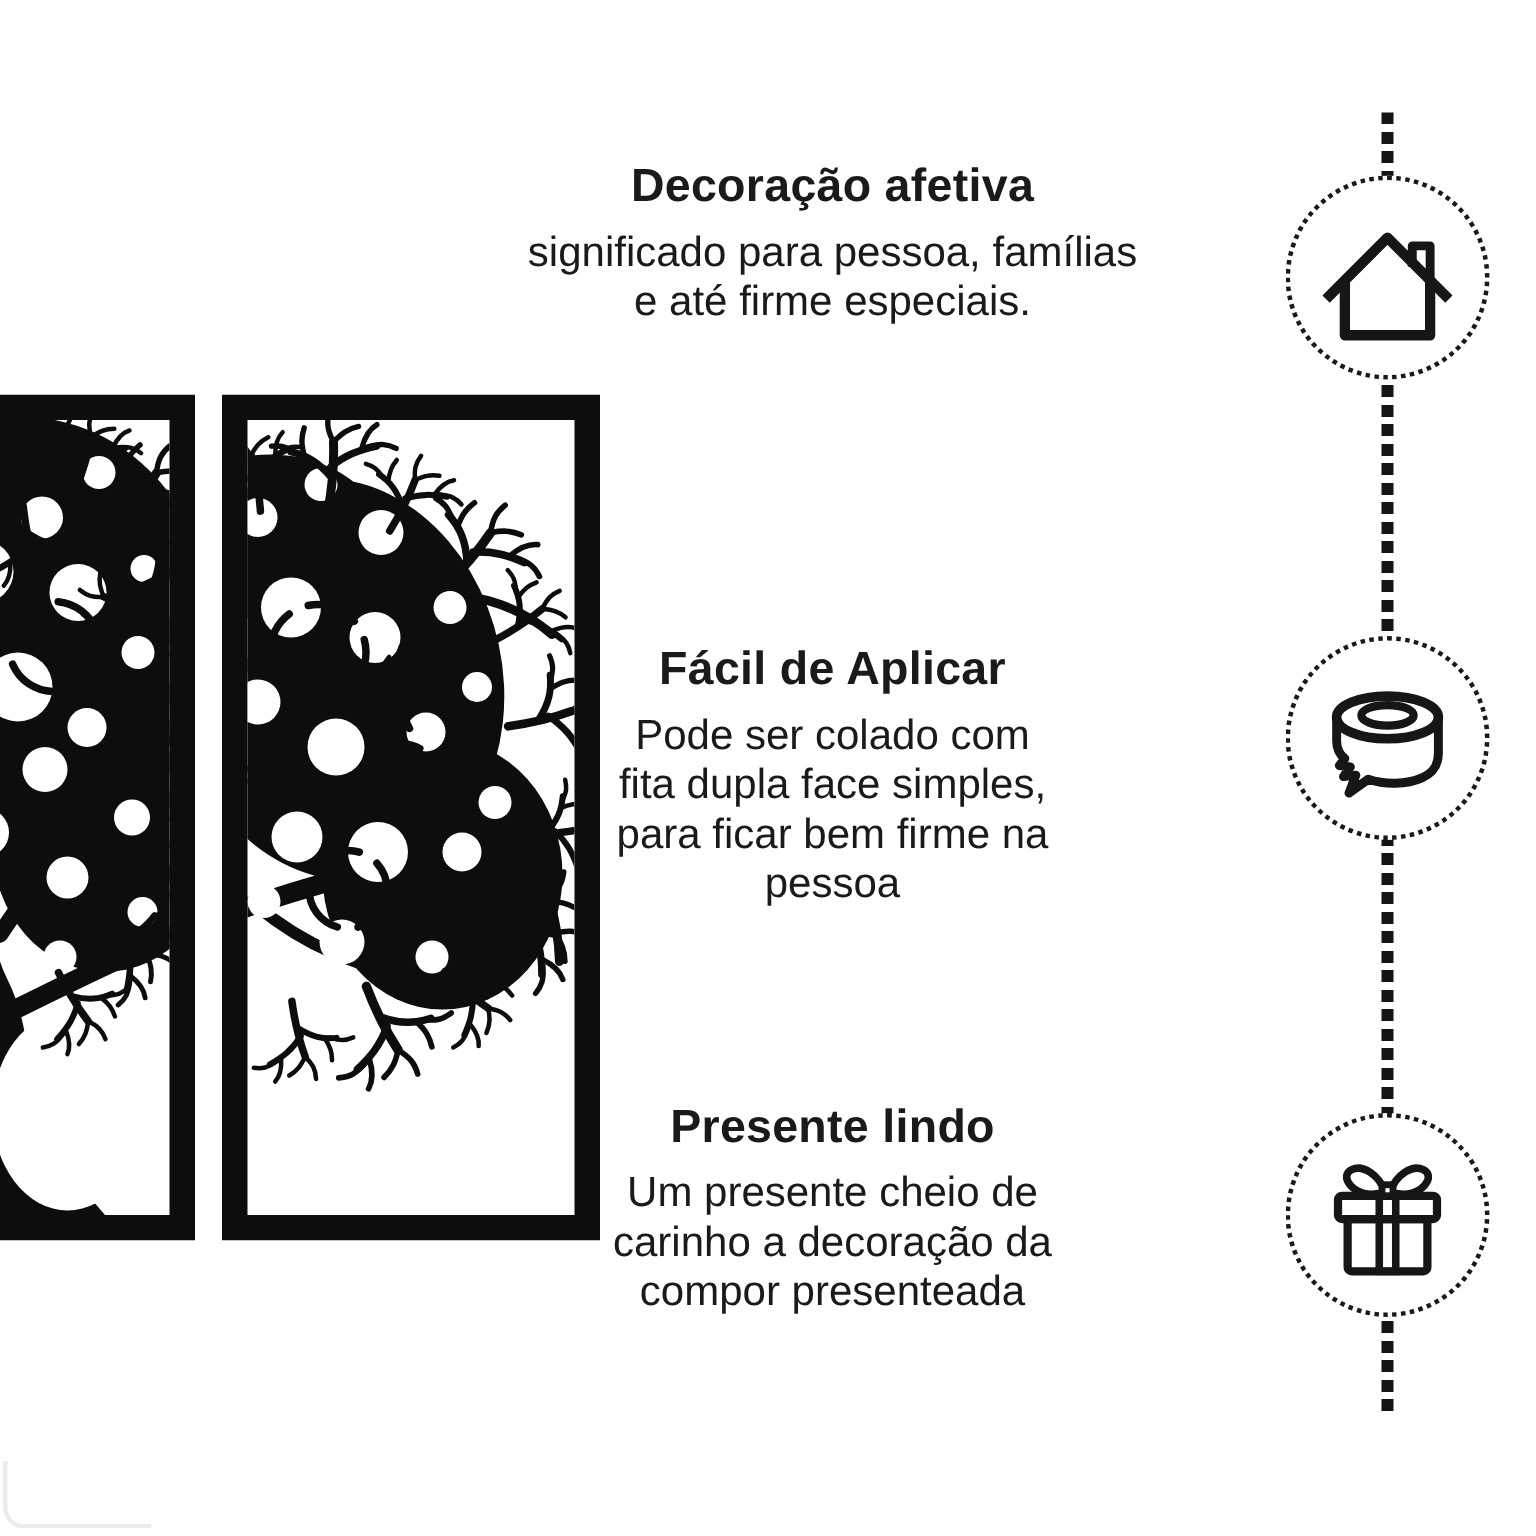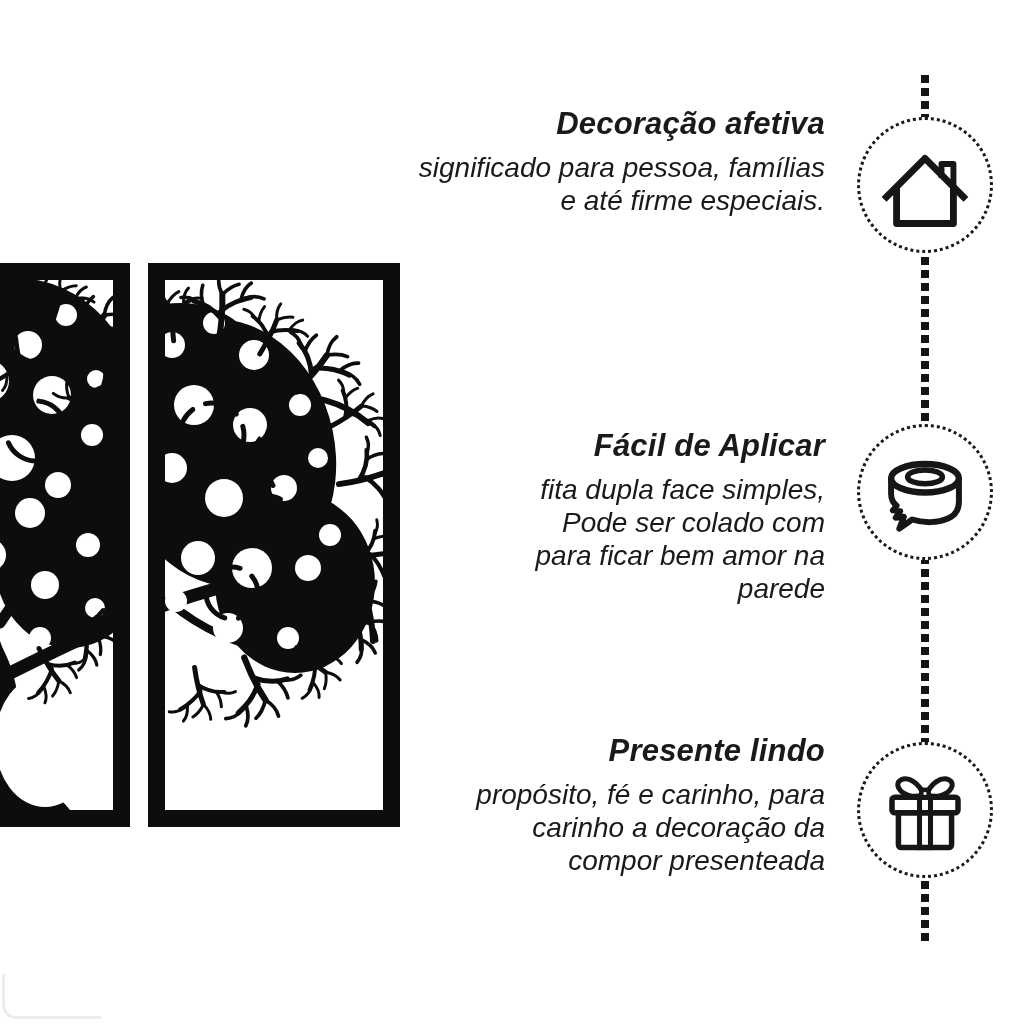--- a/index.html
+++ b/index.html
@@ -3,21 +3,21 @@
 <meta charset="utf-8">
 <style>
   html,body{margin:0;padding:0;background:#fff;}
   .canvas{
     position:relative;width:1024px;height:1024px;background:#ffffff;
     overflow:hidden;font-family:"Liberation Sans",sans-serif;color:#1a1a1a;
   }
   
   .art-wrap{position:absolute;left:0;top:263px;width:410px;height:564px;}
   
-  .feature{position:absolute;right:199px;width:540px;text-align:right;font-style:italic;}
+  .feature{position:absolute;right:199px;width:540px;text-align:center;}
   .feature .ftitle{font-size:31px;font-weight:800;letter-spacing:.2px;margin:0 0 9px 0;}
   .feature .ln{font-size:28px;line-height:33px;font-weight:400;}
   #feature-1{top:106px;}
   #feature-2{top:428px;}
   #feature-3{top:733px;}
   
   .rail-line{
     position:absolute;left:921px;top:75px;width:8px;height:866px;
     background:repeating-linear-gradient(to bottom,#141414 0 8px,transparent 8px 13px);
   }
@@ -168,29 +168,29 @@
   </div>
 
   <div class="feature" id="feature-1">
     <div class="ftitle">Decoração afetiva</div>
     <div class="ln">significado para pessoa, famílias</div>
     <div class="ln">e até firme especiais.</div>
   </div>
 
   <div class="feature" id="feature-2">
     <div class="ftitle">Fácil de Aplicar</div>
+    <div class="ln">Pode ser colado com</div>
     <div class="ln">fita dupla face simples,</div>
-    <div class="ln">Pode ser colado com</div>
-    <div class="ln">para ficar bem amor na</div>
-    <div class="ln">parede</div>
+    <div class="ln">para ficar bem firme na</div>
+    <div class="ln">pessoa</div>
   </div>
 
   <div class="feature" id="feature-3">
     <div class="ftitle">Presente lindo</div>
-    <div class="ln">propósito, fé e carinho, para</div>
+    <div class="ln">Um presente cheio de</div>
     <div class="ln">carinho a decoração da</div>
     <div class="ln">compor presenteada</div>
   </div>
 
   <div class="rail-line"></div>
 
   <div class="icon-circle" id="circle-1">
     <svg width="88" height="88" viewBox="0 0 96 96" fill="none" stroke="#161616">
       <path d="M 6,61 L 48,19 L 90,61" stroke-width="7.5" stroke-linecap="square" stroke-linejoin="round"></path>
       <path d="M 66,37 V 25 H 79 V 46" stroke-width="6.5" stroke-linecap="square" stroke-linejoin="round"></path>

